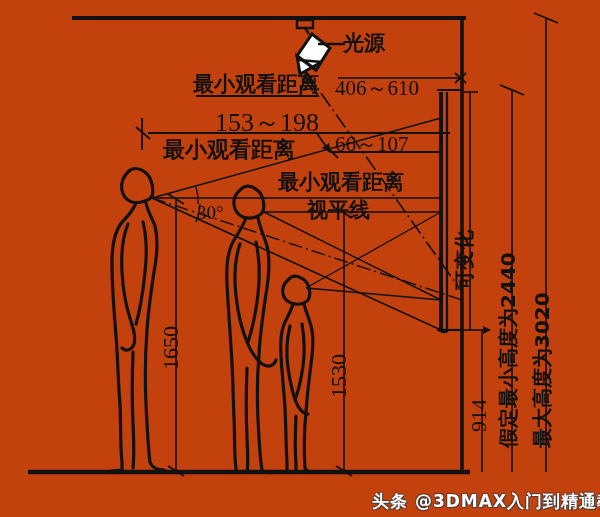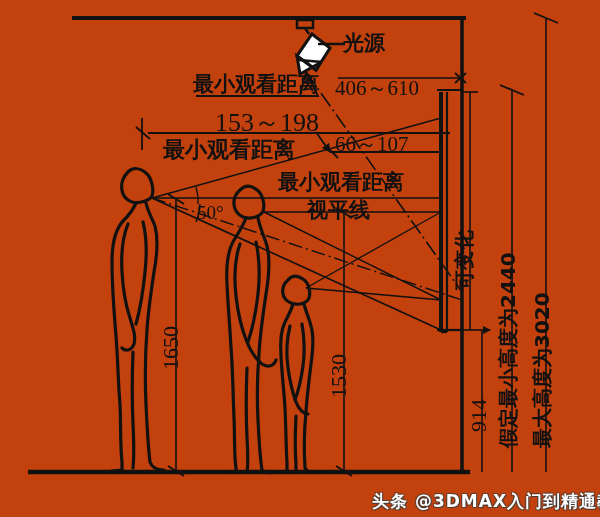--- a/index.html
+++ b/index.html
@@ -293,21 +293,21 @@
 
   <div class="lbl cjk" style="left:163px; top:139px; font-size:22px;">最小观看距离</div>
 
   <div class="lbl num" style="left:335px; top:134px; font-size:21px;">66～107</div>
 
 
   <div class="lbl cjk" style="left:307px; top:200px; font-size:21px;">视平线</div>
 
   <div class="lbl cjk" style="left:278px; top:172px; font-size:21px;">最小观看距离</div>
 
-  <div class="lbl num" style="left:197px; top:203px; font-size:19px;">50°</div>
+  <div class="lbl num" style="left:197px; top:203px; font-size:19px;">30°</div>
 
   <div class="lbl num rot90" style="left:160px; top:370px; font-size:22px;">1650</div>
 
   <div class="lbl num rot90" style="left:328px; top:398px; font-size:22px;">1530</div>
 
   <div class="lbl num rot90" style="left:468px; top:432px; font-size:22px;">914</div>
 
   <div class="lbl cjk rot90" style="left:454px; top:290px; font-size:20px;">可变化</div>
 
   <div class="lbl cjk rot90" style="left:498px; top:448px; font-size:20px;">假定最小高度为2440</div>

